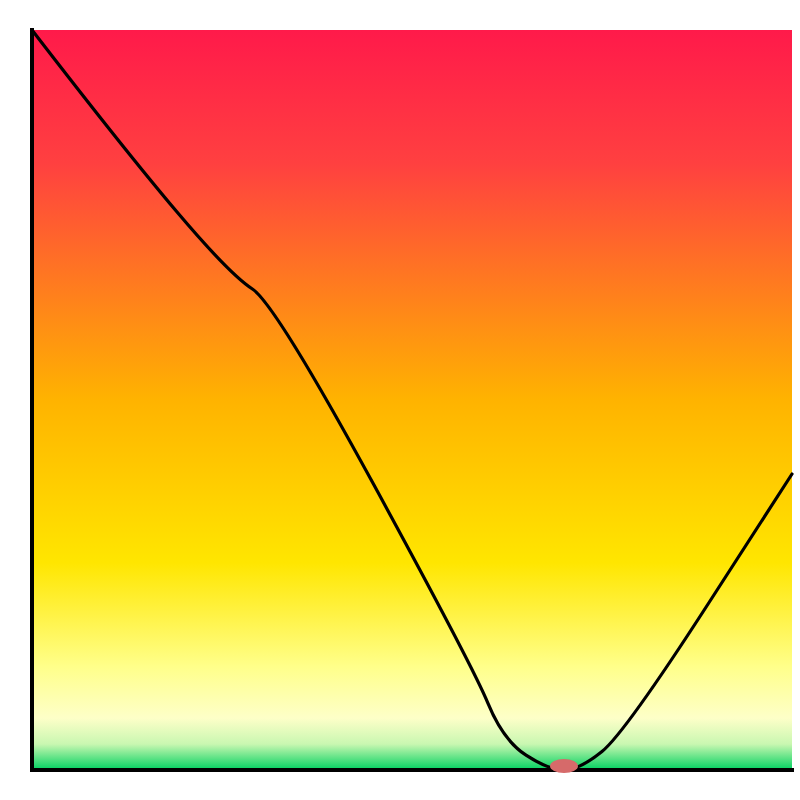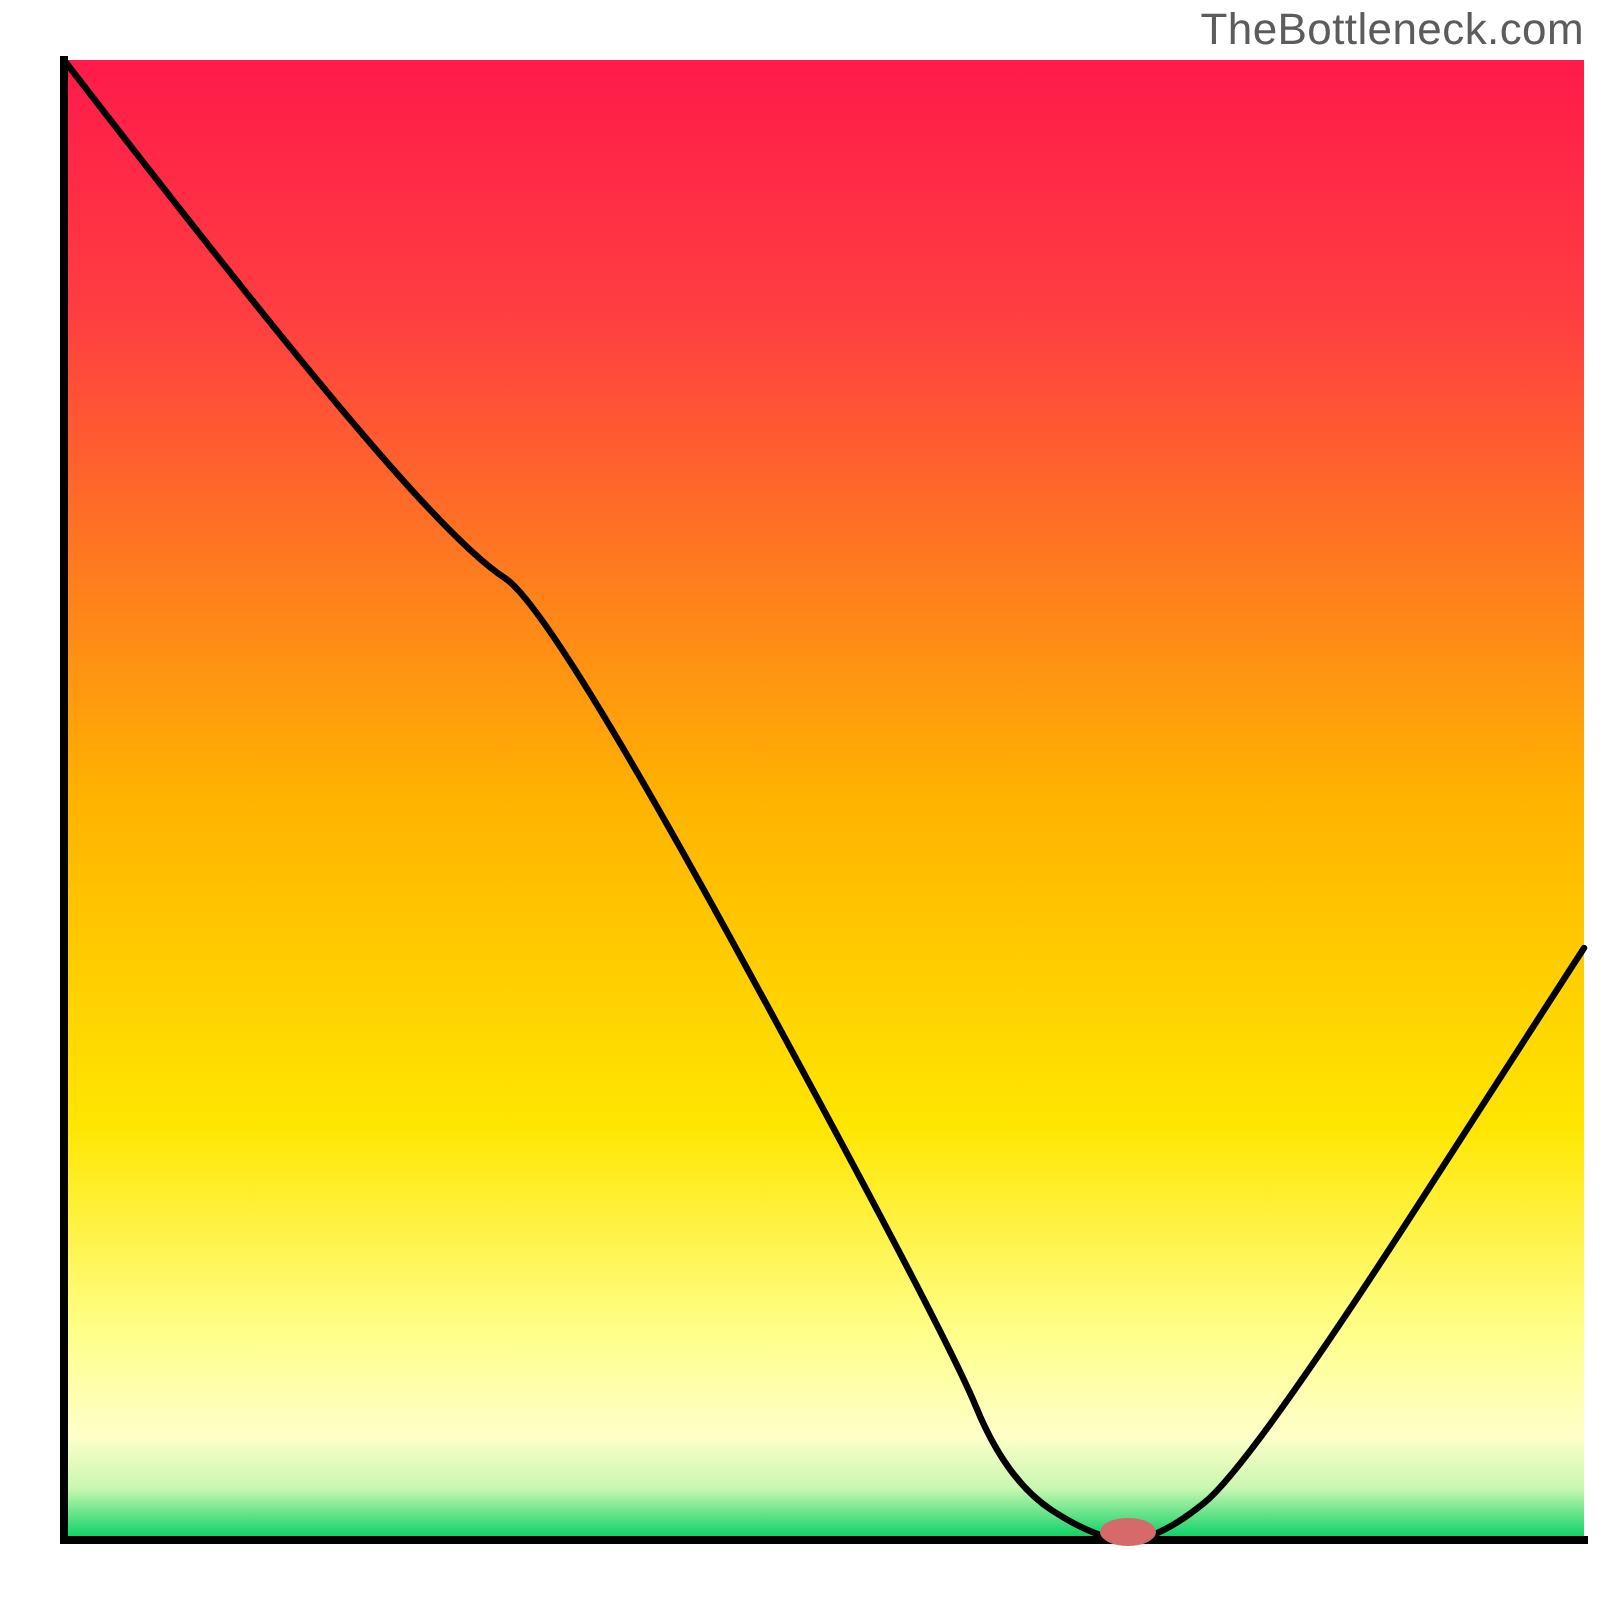--- a/index.html
+++ b/index.html
@@ -27,21 +27,20 @@
   }
   svg {
     position: absolute;
     inset: 0;
   }
 </style>
 </head>
 <body>
 
 <div id="chart-root">
-  <div id="watermark">TheBottleneck.com</div>
 <svg width="800" height="800" viewBox="0 0 800 800">
       <defs>
         <linearGradient id="bg-grad" x1="0" y1="0" x2="0" y2="1">
           <stop offset="0%" stop-color="#ff1a4a"></stop>
           <stop offset="18%" stop-color="#ff4040"></stop>
           <stop offset="50%" stop-color="#ffb300"></stop>
           <stop offset="72%" stop-color="#ffe600"></stop>
           <stop offset="86%" stop-color="#ffff8a"></stop>
           <stop offset="93%" stop-color="#fdffc8"></stop>
           <stop offset="96.5%" stop-color="#c9f7b1"></stop>

